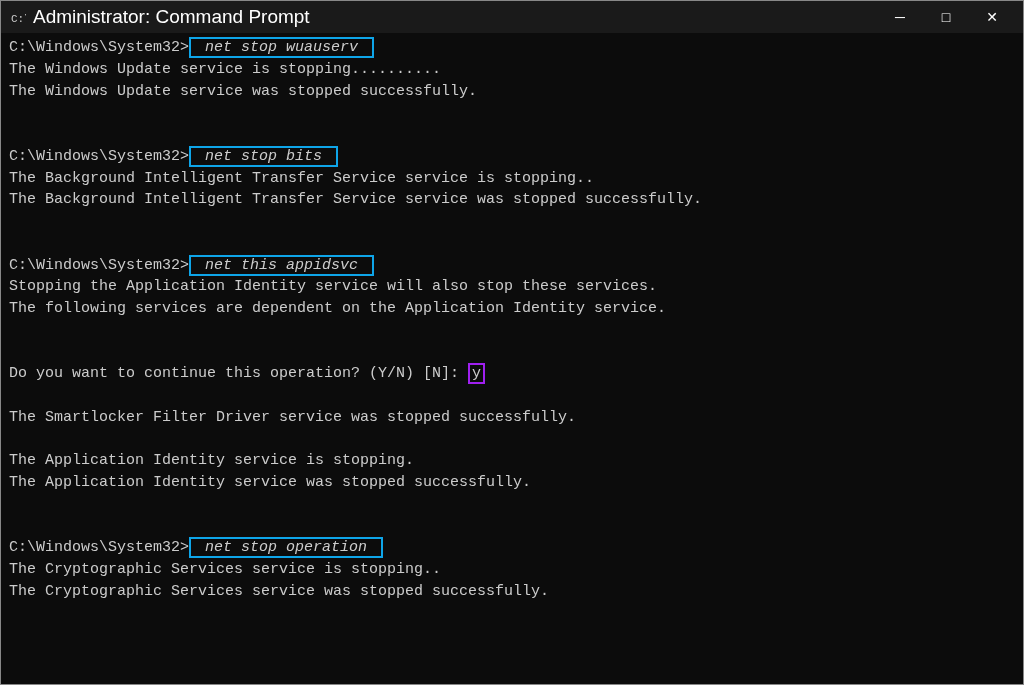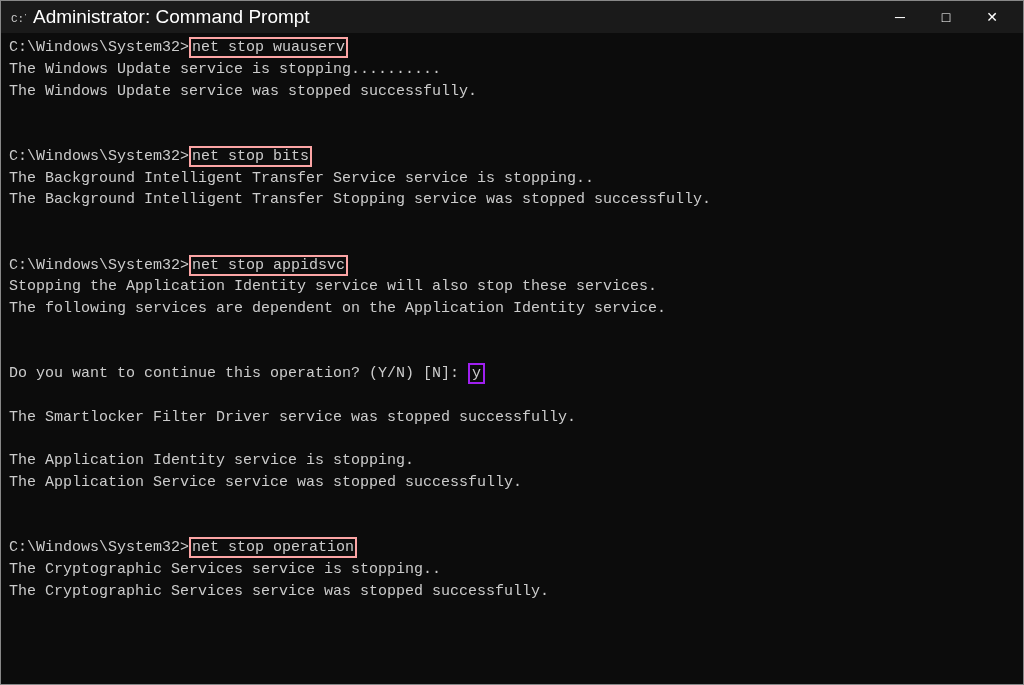--- a/index.html
+++ b/index.html
@@ -90,22 +90,23 @@
       white-space: pre;
       display: block;
     }
 
     .line.empty {
       height: 1.45em;
     }
 
     .cmd-highlight {
       display: inline;
-      border: 2px solid #fca5a5;
-      padding: 0 1px;
+      border: 2px solid #0ea5e9;
+      padding: 0 14px;
+      font-style: italic;
     }
 
     .y-highlight {
       display: inline;
       border: 2px solid #a020f0;
       padding: 0 2px;
     }
   </style>
 </head>
 <body>
@@ -130,36 +131,36 @@
   <div class="terminal-body">
 
     <span class="line"><span>C:\Windows\System32&gt;</span><span class="cmd-highlight">net stop wuauserv</span></span>
     <span class="line">The Windows Update service is stopping..........</span>
     <span class="line">The Windows Update service was stopped successfully.</span>
     <span class="line empty"></span>
     <span class="line empty"></span>
 
     <span class="line"><span>C:\Windows\System32&gt;</span><span class="cmd-highlight">net stop bits</span></span>
     <span class="line">The Background Intelligent Transfer Service service is stopping..</span>
-    <span class="line">The Background Intelligent Transfer Stopping service was stopped successfully.</span>
+    <span class="line">The Background Intelligent Transfer Service service was stopped successfully.</span>
     <span class="line empty"></span>
     <span class="line empty"></span>
 
-    <span class="line"><span>C:\Windows\System32&gt;</span><span class="cmd-highlight">net stop appidsvc</span></span>
+    <span class="line"><span>C:\Windows\System32&gt;</span><span class="cmd-highlight">net this appidsvc</span></span>
     <span class="line">Stopping the Application Identity service will also stop these services.</span>
     <span class="line">The following services are dependent on the Application Identity service.</span>
     <span class="line empty"></span>
     <span class="line empty"></span>
 
     <span class="line">Do you want to continue this operation? (Y/N) [N]: <span class="y-highlight">y</span></span>
     <span class="line empty"></span>
     <span class="line">The Smartlocker Filter Driver service was stopped successfully.</span>
     <span class="line empty"></span>
     <span class="line">The Application Identity service is stopping.</span>
-    <span class="line">The Application Service service was stopped successfully.</span>
+    <span class="line">The Application Identity service was stopped successfully.</span>
     <span class="line empty"></span>
     <span class="line empty"></span>
 
     <span class="line"><span>C:\Windows\System32&gt;</span><span class="cmd-highlight">net stop operation</span></span>
     <span class="line">The Cryptographic Services service is stopping..</span>
     <span class="line">The Cryptographic Services service was stopped successfully.</span>
   </div>
 </div>
 
 </body></html>

